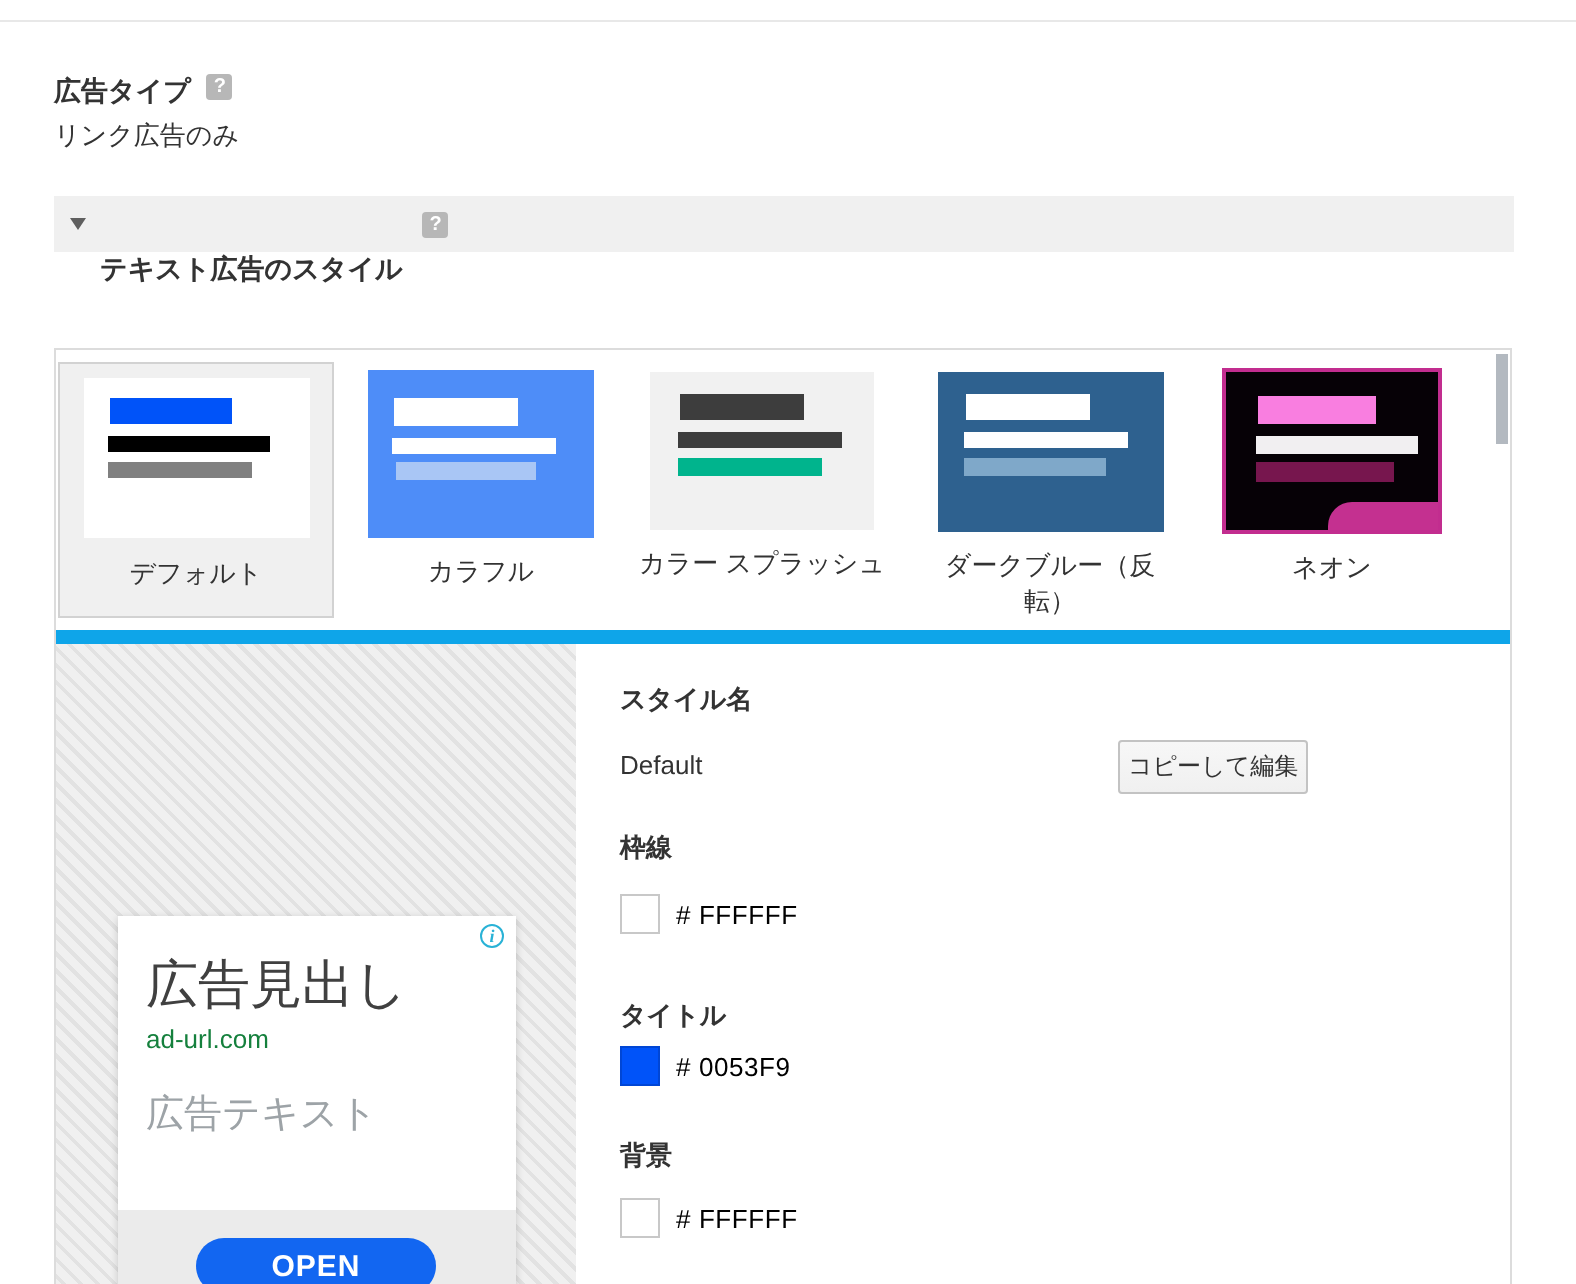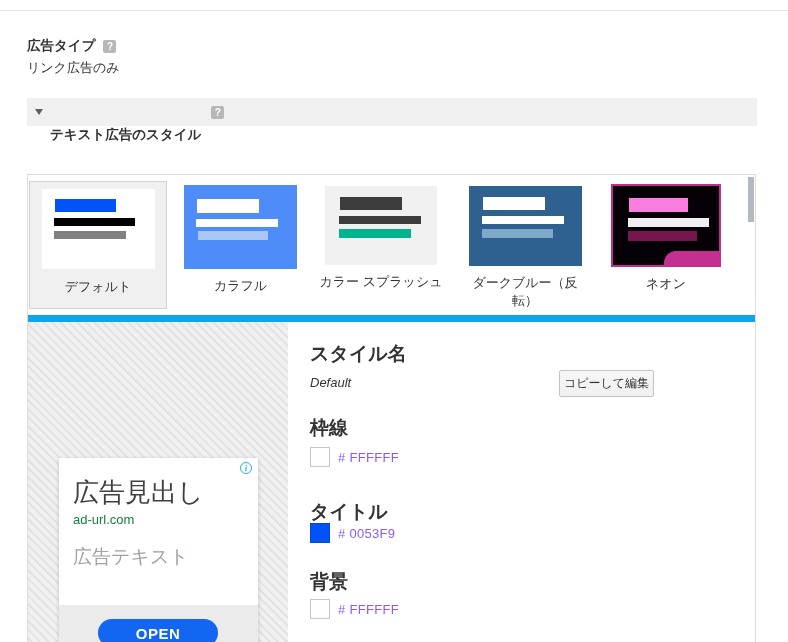--- a/index.html
+++ b/index.html
@@ -3,21 +3,21 @@
 <meta charset="utf-8">
 <style>
   * { margin:0; padding:0; box-sizing:border-box; }
   html,body { width:788px; height:642px; overflow:hidden; background:#fff;
     font-family:"Liberation Sans","DejaVu Sans",sans-serif; color:#333; }
   .stage { position:relative; width:788px; height:642px; background:#fff; }
   .abs { position:absolute; }
 
   .top-rule { left:0; right:0; top:10px; height:1px; background:#e8e8e8; }
 
-  .ad-type-label { left:27px; top:37px; font-size:13.5px; font-weight:bold; display:flex; align-items:center; gap:8px; }
+  .ad-type-label { left:27px; top:37px; font-size:13.5px; font-weight:bold; display:flex; gap:8px; }
   .ad-type-value { left:27px; top:59px; font-size:13px; }
 
   .qicon { display:inline-flex; width:13px; height:13px; background:#b7b7b7; border-radius:2px;
     color:#fff; font-size:10px; font-weight:bold; align-items:center; justify-content:center; cursor:pointer; }
 
   .section-bar { left:27px; top:98px; width:730px; height:28px; background:#f0f0f0;
     display:flex; align-items:center; padding-left:8px; cursor:pointer; }
   .tri { width:0; height:0; border-left:4.5px solid transparent; border-right:4.5px solid transparent;
     border-top:6px solid #5f5f5f; margin-right:7px; }
   .section-title { font-size:13.5px; font-weight:bold; margin-right:10px;margin-top:46px; }
@@ -56,33 +56,33 @@
     border-radius:50%; color:#29b2d6; font-size:9px; font-style:italic; font-weight:bold;
     display:flex; align-items:center; justify-content:center; font-family:"Liberation Serif",serif; }
   .ad-headline { position:absolute; left:14px; top:17px; font-size:26px; color:#404040; }
   .ad-url { position:absolute; left:14px; top:54px; font-size:13px; color:#15803d; }
   .ad-body { position:absolute; left:14px; top:86px; font-size:19px; color:#9da3a7; }
   .ad-footer { position:absolute; left:0; right:0; top:147px; height:60px; background:#ebebeb; }
   .open-btn { position:absolute; left:39px; top:14px; width:120px; height:28px; border-radius:14px;
     background:#1266f1; color:#fff; font-size:15px; font-weight:bold;
     display:flex; align-items:center; justify-content:center; letter-spacing:0.5px; }
 
-  .fld-label { font-size:19px; font-weight:bold; }
+  .fld-label { font-size:13px; font-weight:bold; }
   .style-name-label { left:282px; top:166px; }
-  .style-name-value { left:282px; top:200px; font-size:13px;font-style:italic; }
+  .style-name-value { left:282px; top:200px; font-size:13px; }
   .copy-btn { left:531px; top:195px; width:95px; height:27px; background:linear-gradient(#f7f7f7,#f0f0f0);
     border:1px solid #c3c3c3; border-radius:2px; font-size:12px; color:#333;
     display:flex; align-items:center; justify-content:center; cursor:pointer; }
   .border-label { left:282px; top:240px; }
   .title-label { left:282px; top:324px; }
   .bg-label { left:282px; top:394px; }
   .swatch-row { display:flex; align-items:center; gap:8px; }
   .row1 { left:282px; top:272px; } .row2 { left:282px; top:348px; } .row3 { left:282px; top:424px; }
   .swatch { width:20px; height:20px; border:1px solid #c8c8c8; cursor:pointer; }
-  .hex { font-size:13px; color:#8b5cf6; letter-spacing:0.3px; }
+  .hex { font-size:13px; color:#000000; letter-spacing:0.3px; }
 </style>
 </head>
 <body>
 
 <div class="stage">
   <div class="abs top-rule"></div>
 
   <div class="abs ad-type-label">
     <span>広告タイプ</span>
     <span class="qicon">?</span>

